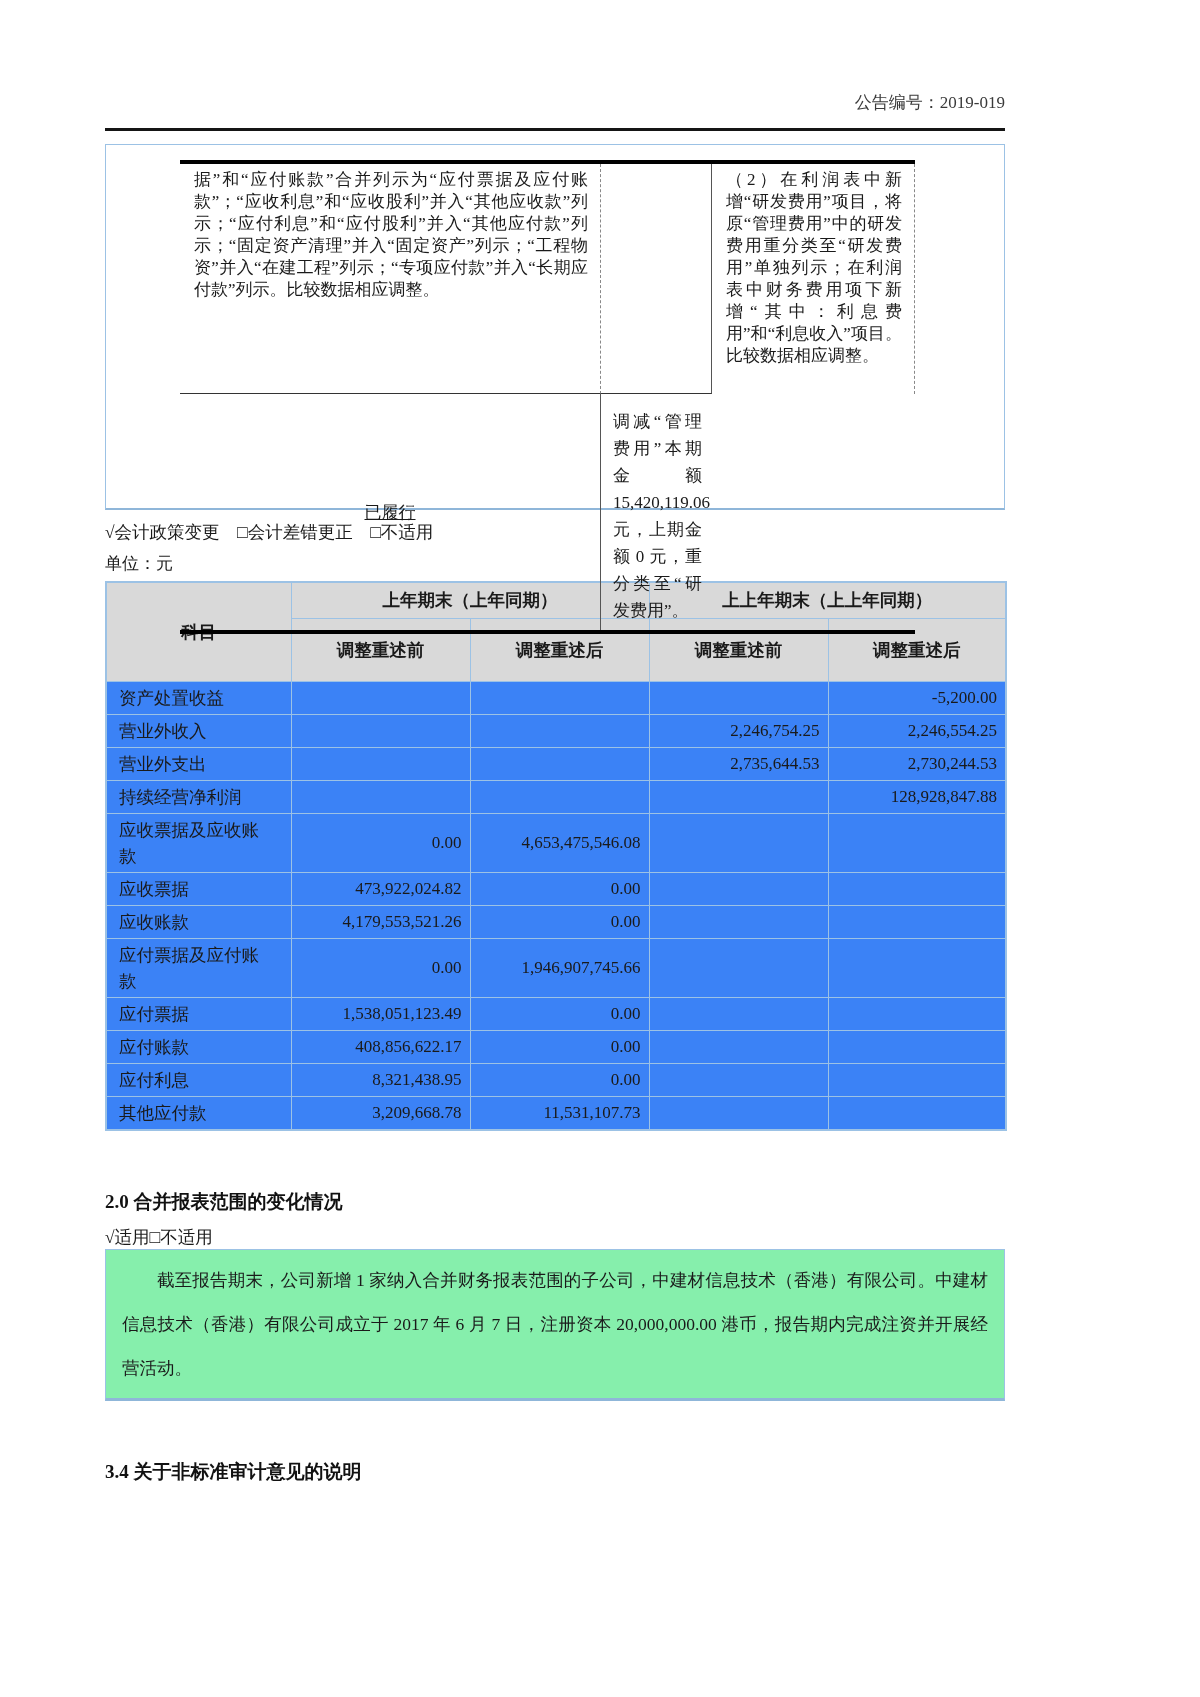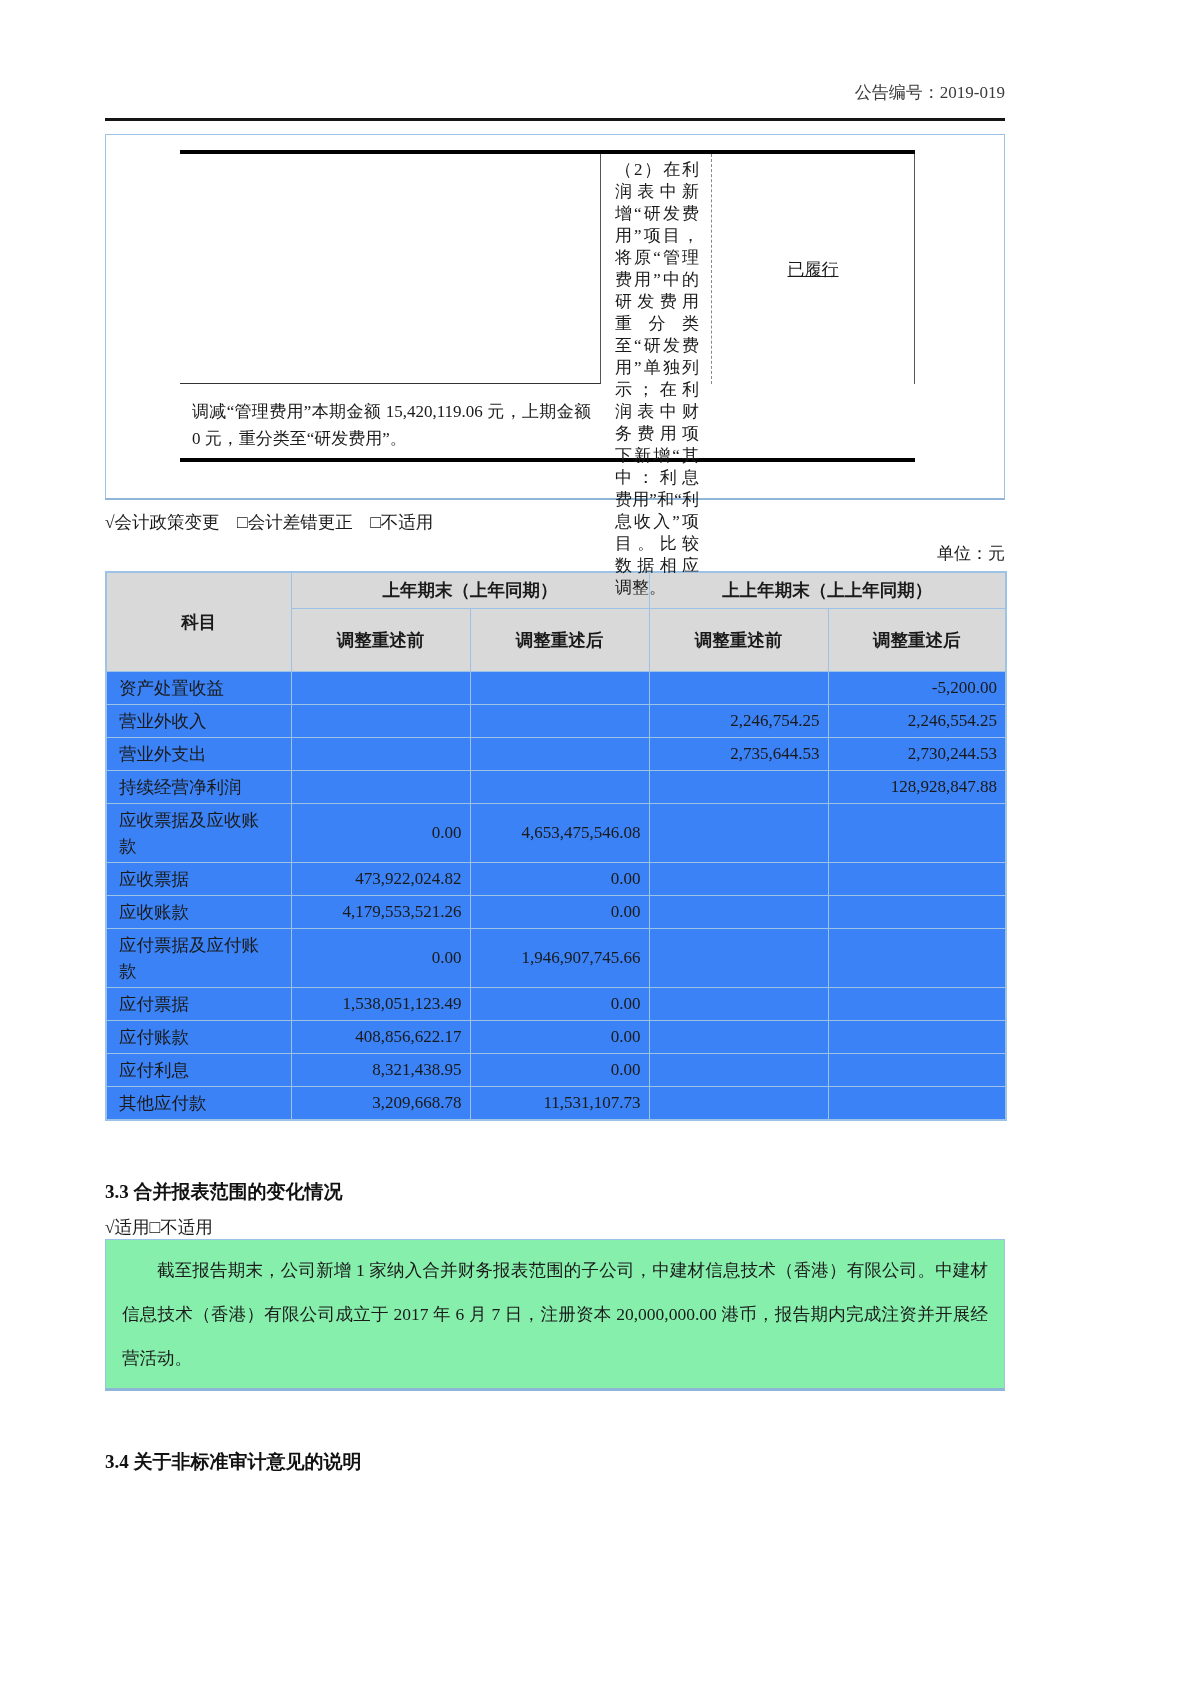--- a/index.html
+++ b/index.html
@@ -5,21 +5,21 @@
   html,body { margin:0; padding:0; background:#ffffff; }
   .page {
     position:relative;
     width:1200px; height:1697px;
     background:#ffffff;
     font-family:"Liberation Serif","DejaVu Serif",serif;
     color:#1a1a1a;
     box-sizing:border-box;
     overflow:hidden;
   }
-  .content { position:absolute; left:105px; top:1px; width:900px; }
+  .content { position:absolute; left:105px; top:11px; width:900px; }
 
   
   .doc-header { margin-top:80px; text-align:right; font-size:17px; color:#3a3a3a; }
   .header-rule { border-bottom:3px solid #151515; margin-top:14px; }
 
   
   .cont-frame {
     margin-top:13px; height:366px; box-sizing:border-box;
     border:1px solid #9CC2E5; border-bottom:2px solid #8FB6D9;
     position:relative; background:#fff;
@@ -37,21 +37,21 @@
   .colC { padding:3px 10px 6px 12px; text-align:justify; line-height:25px; }
   .colC p { margin:0; text-align:justify; }
   .row2.colA { line-height:22px; min-height:112px; }
   .row2.colC { line-height:27px; padding-top:14px; }
   .fulfilled-cell { display:flex; align-items:center; justify-content:center; }
 
   
   .sec-heading { font-size:19px; font-weight:bold; color:#111; }
   .h32 { margin-top:90px; }
   .options { font-size:17.5px; margin-top:10px; }
-  .unit { text-align:right; font-size:17px; margin-top:8px; }
+  .unit { font-size:17px; margin-top:8px; }
 
   
   table.restate {
     width:900px; margin-top:6px;
     border-collapse:collapse; table-layout:fixed;
     border:2px solid #9CC2E5;
   }
   table.restate th, table.restate td { border:1px solid #9CC2E5; box-sizing:border-box; }
   table.restate thead th {
     background:#D9D9D9; font-weight:bold; font-size:17.5px;
@@ -77,20 +77,21 @@
 <body>
 
 <div class="page">
   <div class="content">
 
     <div class="doc-header">公告编号：2019-019</div>
     <div class="header-rule"></div>
 
     <div class="cont-frame">
       <div class="cont-table">
+        <div class="cell row1 colA">据”和“应付账款”合并列示为“应付票据及应付账款”；“应收利息”和“应收股利”并入“其他应收款”列示；“应付利息”和“应付股利”并入“其他应付款”列示；“固定资产清理”并入“固定资产”列示；“工程物资”并入“在建工程”列示；“专项应付款”并入“长期应付款”列示。比较数据相应调整。</div>
         <div class="cell row1 colB"></div>
         <div class="cell row2 colA">（2）在利润表中新增“研发费用”项目，将原“管理费用”中的研发费用重分类至“研发费用”单独列示；在利润表中财务费用项下新增“其中：利息费用”和“利息收入”项目。比较数据相应调整。</div>
         <div class="cell row2 colB fulfilled-cell">已履行</div>
         <div class="cell row2 colC">调减“管理费用”本期金额 15,420,119.06 元，上期金额 0 元，重分类至“研发费用”。</div>
       </div>
     </div>
 
     <div class="options">√会计政策变更　□会计差错更正　□不适用</div>
     <div class="unit">单位：元</div>
 
@@ -198,21 +199,21 @@
           <tr>
             <td class="subject">其他应付款</td>
             <td class="val">3,209,668.78</td>
             <td class="val">11,531,107.73</td>
             <td class="val"></td>
             <td class="val"></td>
           </tr>
         </tbody>
     </table>
 
-    <div class="sec-heading h33">3.3 合并报表范围的变化情况</div>
+    <div class="sec-heading h33">2.0 合并报表范围的变化情况</div>
     <div class="options">√适用□不适用</div>
     <div class="box33">
         <p>截至报告期末，公司新增 1 家纳入合并财务报表范围的子公司，中建材信息技术（香港）有限公司。中建材信息技术（香港）有限公司成立于 2017 年 6 月 7 日，注册资本 20,000,000.00 港币，报告期内完成注资并开展经营活动。</p>
       </div>
 
     <div class="sec-heading h34">3.4 关于非标准审计意见的说明</div>
 
   </div>
 </div>
 

